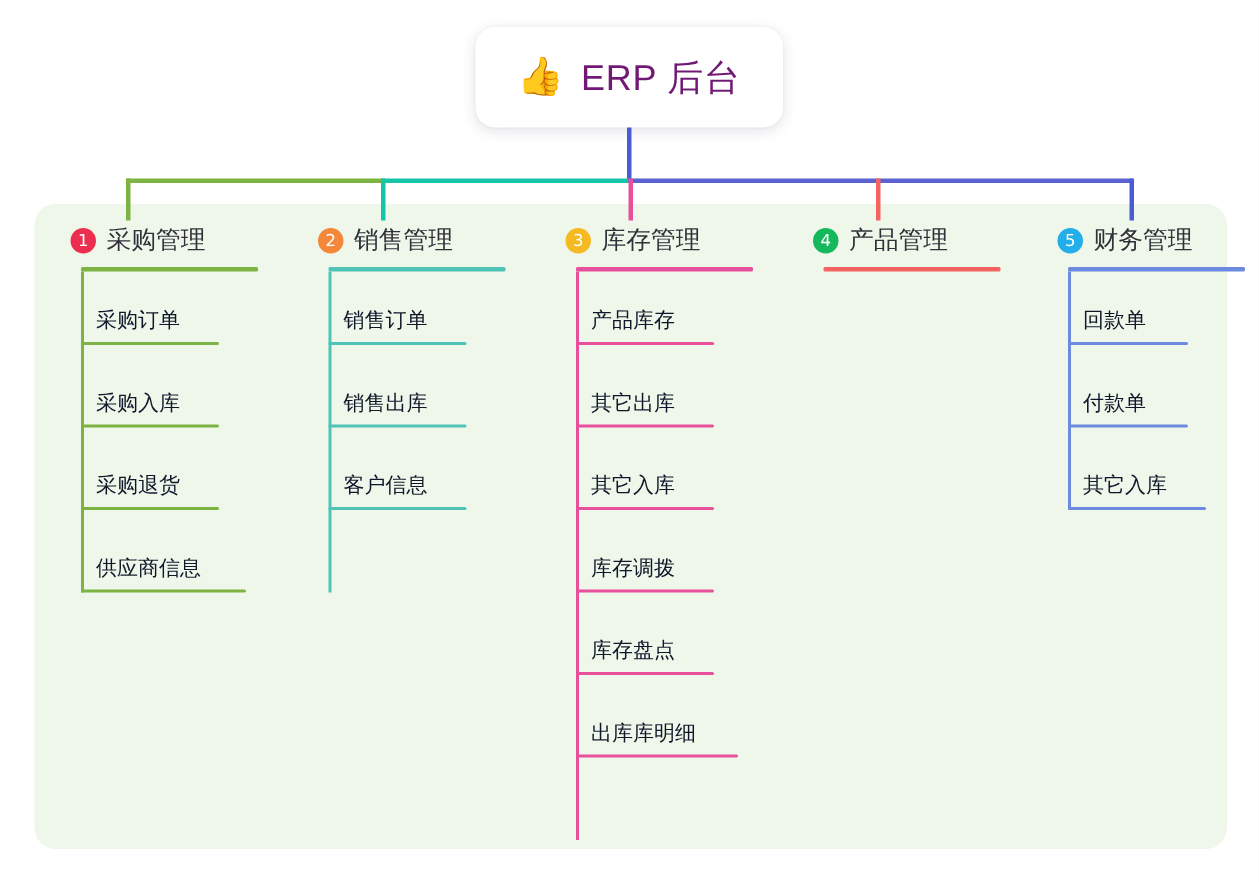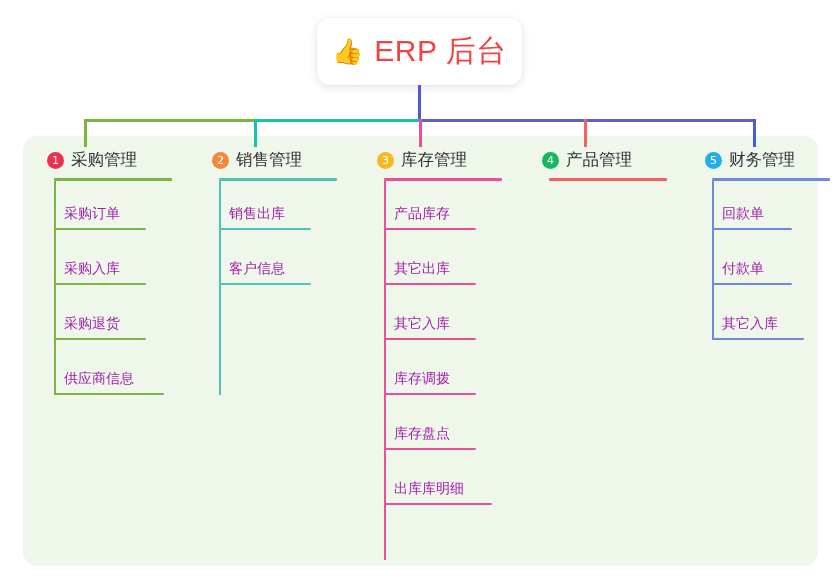--- a/index.html
+++ b/index.html
@@ -32,22 +32,22 @@
     gap: 11px;
     box-sizing: border-box;
   }
   #root-emoji {
     font-size: 25px;
     line-height: 1;
     display: block;
     filter: saturate(1.05);
   }
   #root-title {
-    font-size: 30px;
-    color: #ef4444;
+    font-size: 24px;
+    color: #701a75;
     letter-spacing: 0.5px;
     white-space: nowrap;
   }
 
   
   .wire {
     position: absolute;
   }
 
   
@@ -107,21 +107,21 @@
   .leaf {
     position: relative;
     height: 55px;
     box-sizing: border-box;
   }
   .leaf-label {
     position: absolute;
     left: 31px;
     bottom: 13px;
     font-size: 14px;
-    color: #a21caf;
+    color: #0f172a;
     white-space: nowrap;
   }
   .leaf-rule {
     position: absolute;
     left: 21px;
     bottom: 6px;
     height: 2px;
     border-radius: 1px;
   }
 </style>
@@ -176,20 +176,24 @@
     </div>
     <div class="branch" style="left: 198px; width: 150px;">
       <div class="branch-head">
         <span class="badge" style="background: rgb(245, 135, 58);">2</span>
         <span class="branch-title">销售管理</span>
       </div>
       <div class="head-rule" style="width: 118px; background: rgb(79, 195, 182); margin-left: 21px;"></div>
       <div class="spine-wrap">
         <div class="spine" style="background: rgb(79, 195, 182); height: 214px;"></div>
         <div class="leaf">
+          <span class="leaf-label">销售订单</span>
+          <div class="leaf-rule" style="width: 92px; background: rgb(79, 195, 182);"></div>
+        </div>
+        <div class="leaf">
           <span class="leaf-label">销售出库</span>
           <div class="leaf-rule" style="width: 92px; background: rgb(79, 195, 182);"></div>
         </div>
         <div class="leaf">
           <span class="leaf-label">客户信息</span>
           <div class="leaf-rule" style="width: 92px; background: rgb(79, 195, 182);"></div>
         </div>
       </div>
     </div>
     <div class="branch" style="left: 363px; width: 150px;">

